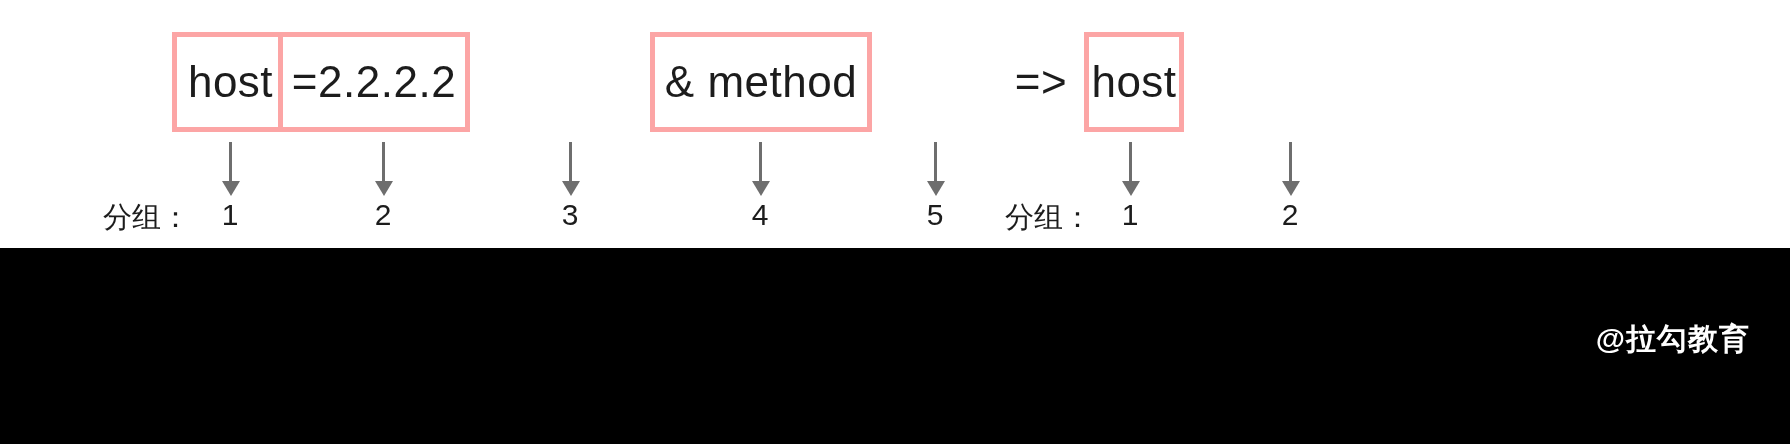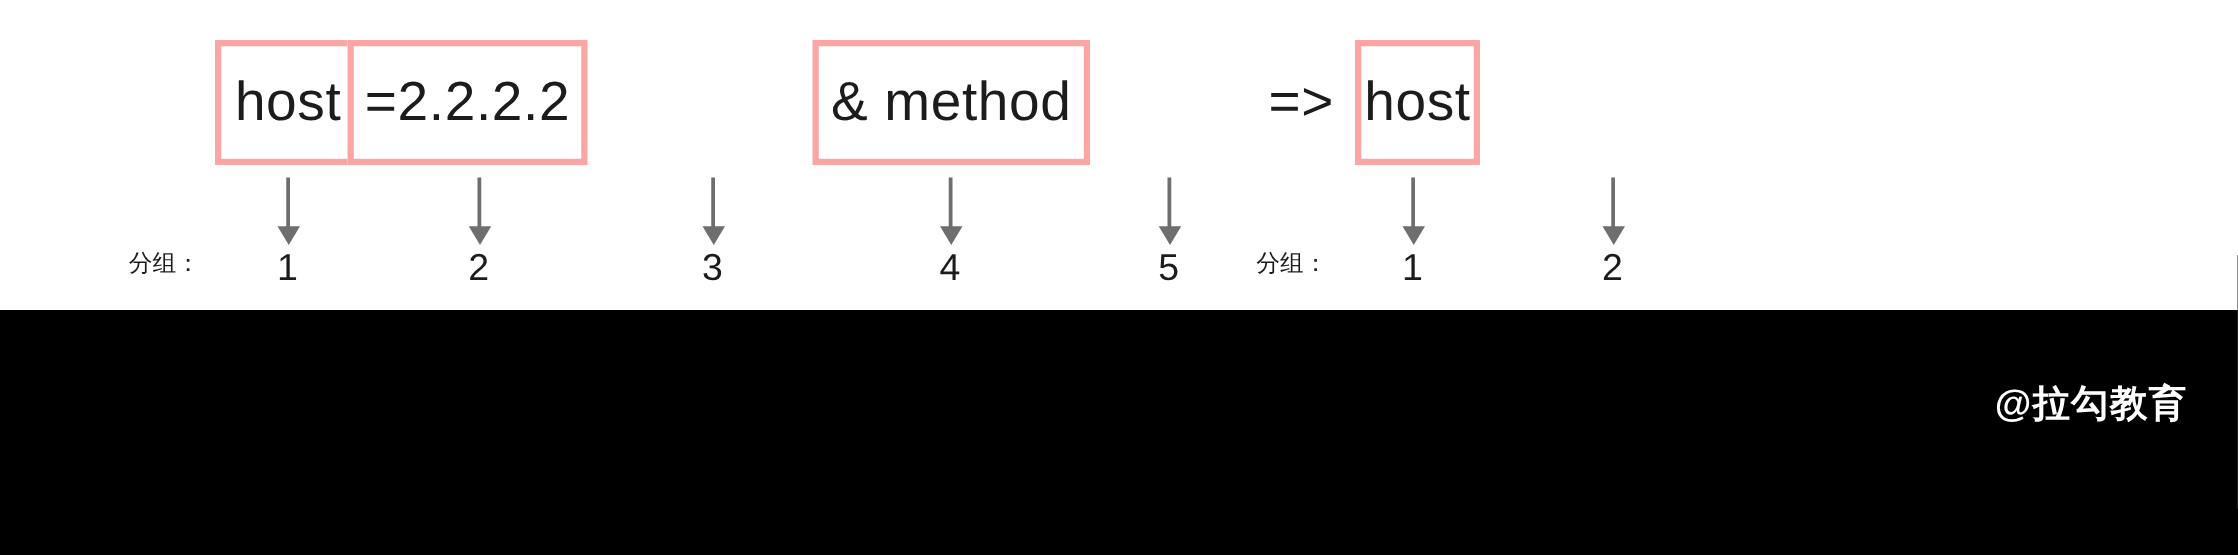--- a/index.html
+++ b/index.html
@@ -80,29 +80,29 @@
 
   
   .lbl {
     position: absolute;
     font-size: 30px;
     color: #1c1c1c;
     white-space: nowrap;
     transform: translateX(-50%);
   }
   .lbl.group-word {
-    font-size: 19px;
+    font-size: 29px;
     transform: none;
   }
 
   
   .watermark {
     position: absolute;
     right: 40px;
-    bottom: 100px;
+    bottom: 84px;
     font-size: 30px;
     font-weight: bold;
     color: #ffffff;
     letter-spacing: 1px;
     white-space: nowrap;
   }
 </style>
 </head>
 <body>
 

